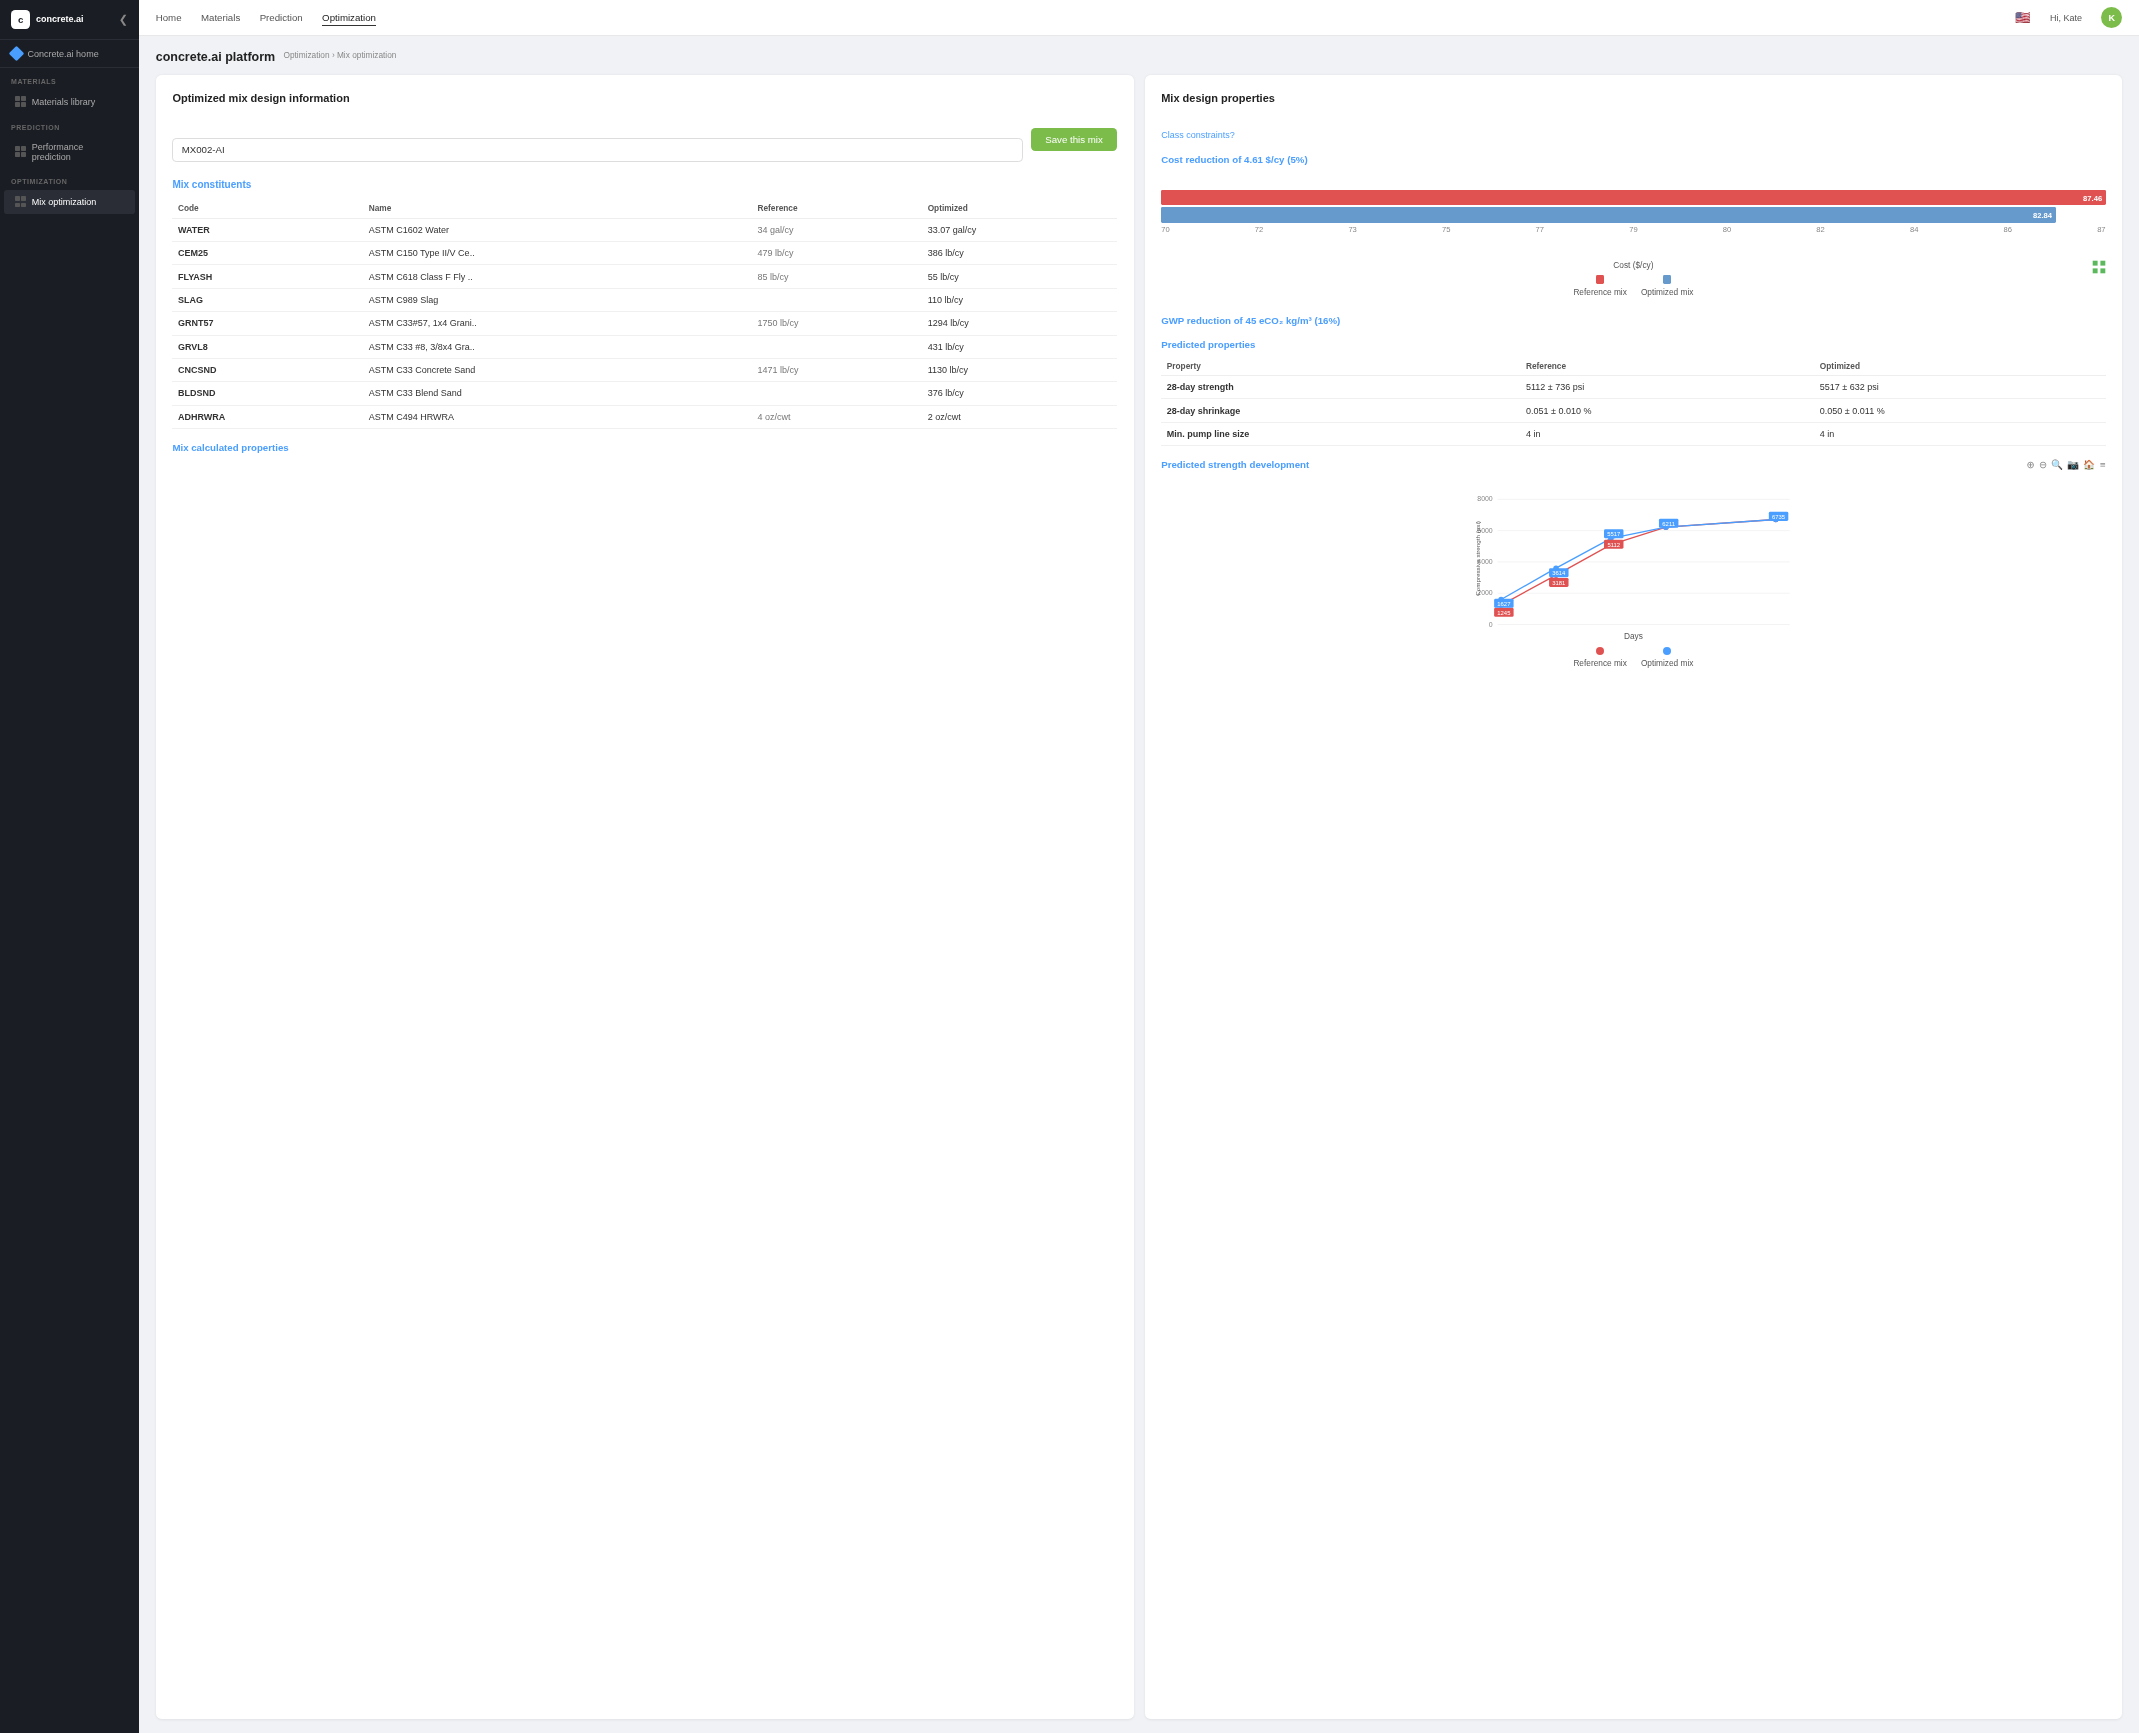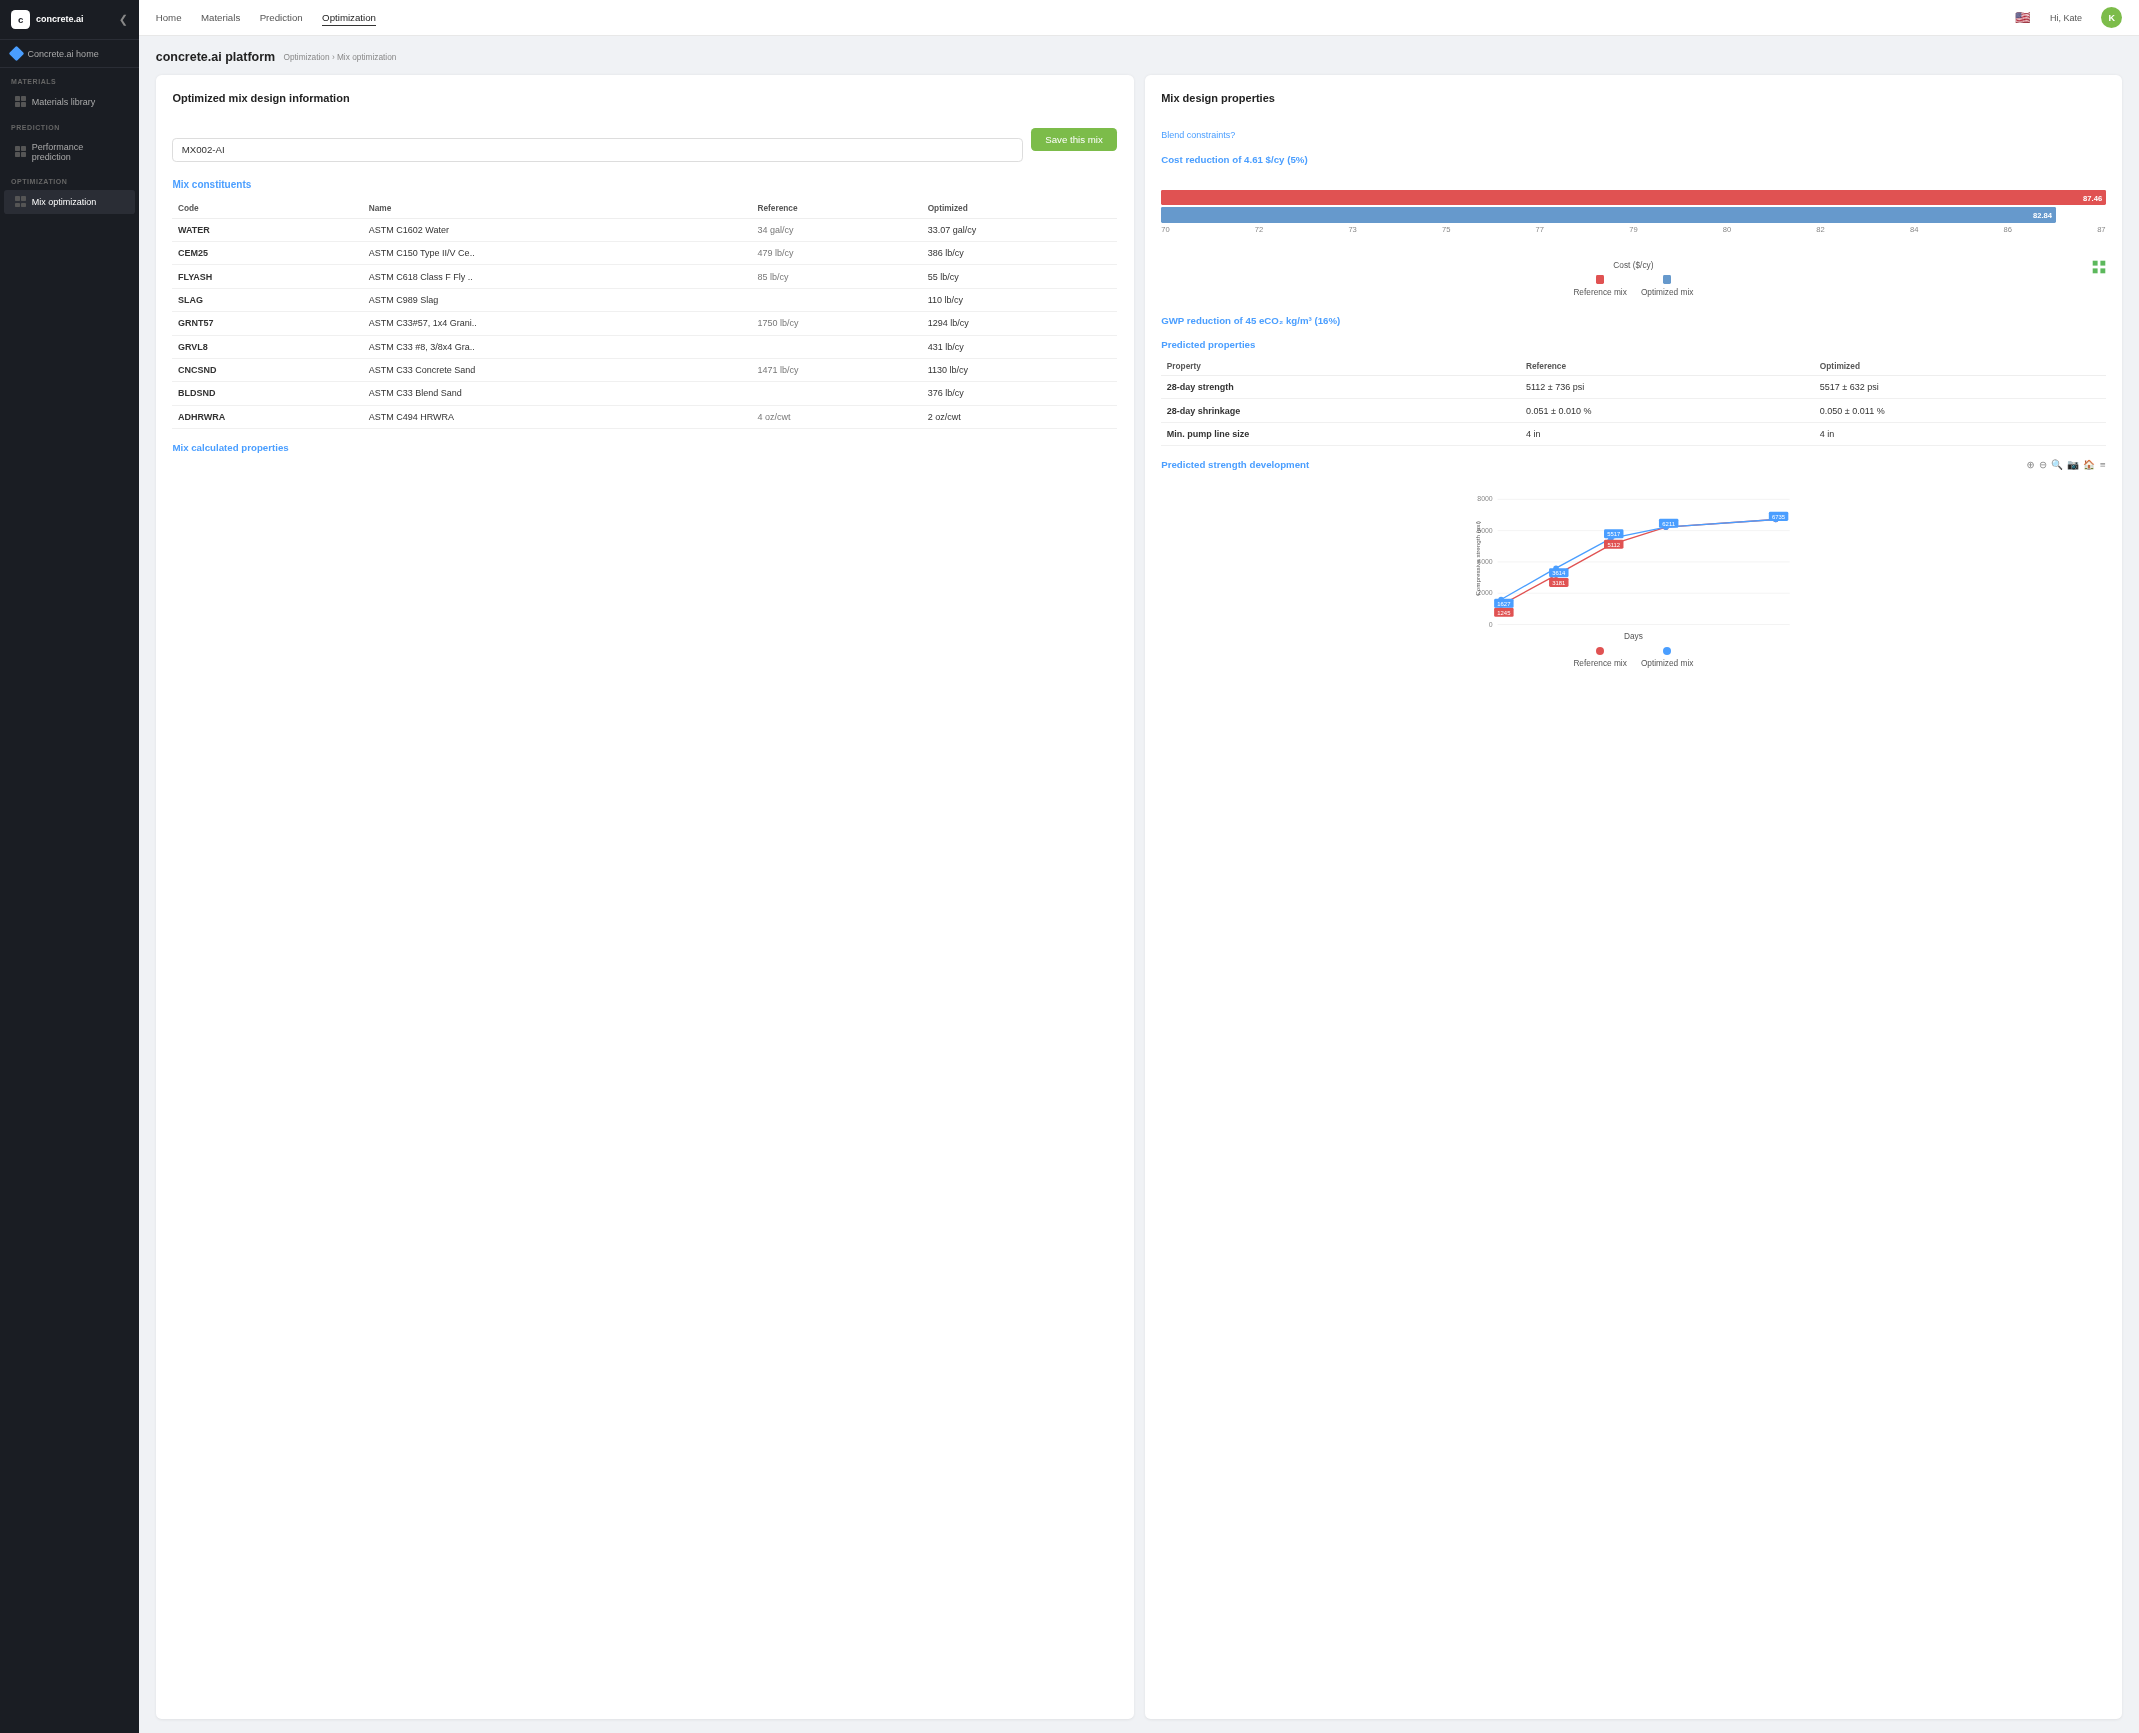--- a/index.html
+++ b/index.html
@@ -119,21 +119,21 @@
       flex: 1;
       overflow-y: auto;
       padding: 14px 16.7px;
       display: flex;
       flex-direction: column;
       gap: 11px;
     }
 
     
     .breadcrumb-row {
-      display: flex; align-items: center; gap: 8.3px;
+      display: flex; align-items: flex-start; gap: 8.3px;
     }
     .page-title { font-size: 12.5px; font-weight: 600; color: #222; }
     .breadcrumb { font-size: 8.3px; color: #888; }
 
     
     .two-col {
       display: grid;
       grid-template-columns: 1fr 1fr;
       gap: 11px;
       flex: 1;
@@ -454,21 +454,21 @@
     <td class="opt">2 oz/cwt</td>
   </tr>
             </tbody>
         </table>
         <span class="calc-link">Mix calculated properties</span>
       </div>
 
       <div class="card right-card">
         <div class="card-title">Mix design properties</div>
 
-        <div class="adjust-link">Blend constraints?</div>
+        <div class="adjust-link">Class constraints?</div>
         <div class="cost-reduction">Cost reduction of 4.61 $/cy (5%)</div>
 
         <div class="bar-chart-container">
           <span class="bar-chart-menu">≡</span>
           <div class="bars-wrap">
             <div class="bar-row">
               <div class="bar-ref" style="width:100%;">
                 <span class="bar-label">87.46</span>
               </div>
             </div>

